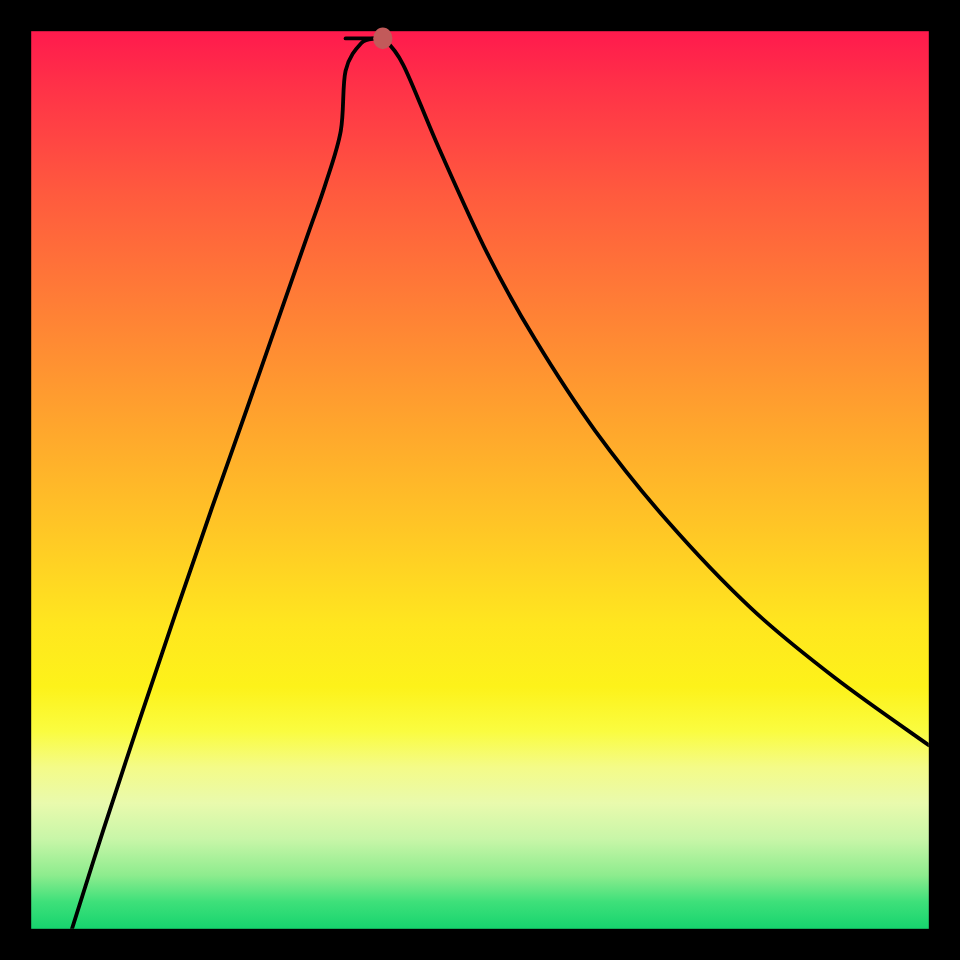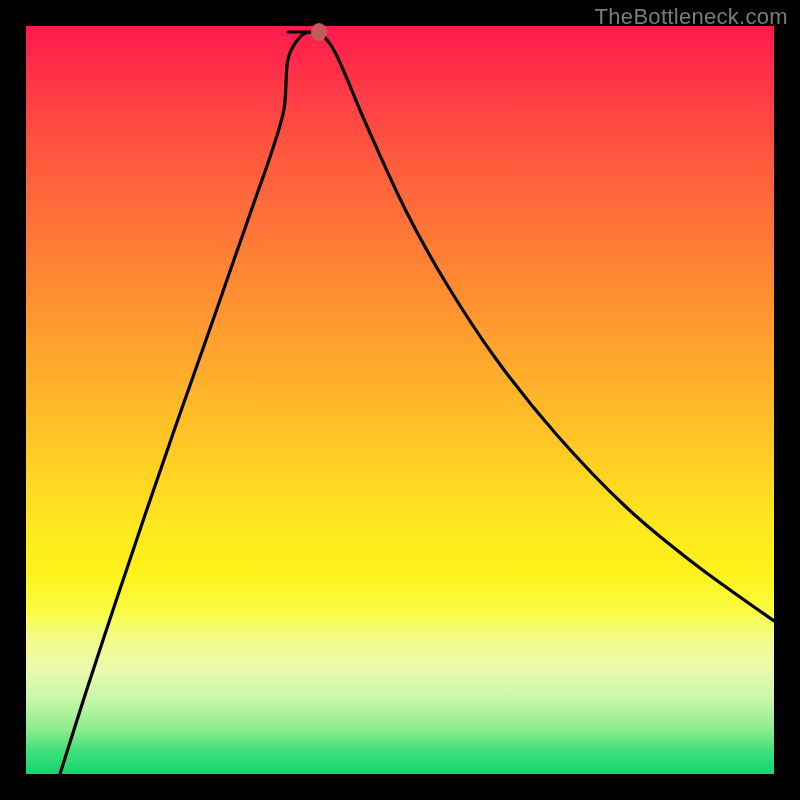--- a/index.html
+++ b/index.html
@@ -66,21 +66,20 @@
     height: 18px;
     border-radius: 50%;
     background: #c25a5a;
     transform: translate(-50%, -50%);
   }
 </style>
 </head>
 <body>
 
 <div class="frame">
-  <div class="watermark">TheBottleneck.com</div>
 
   <div class="plot">
     <svg class="curve" width="748" height="748" viewBox="0 0 748 748">
       <path id="curve-path" d="M 34 748 C 38.333333333333336 734.3333333333334, 50.666666666666664 694.8333333333334, 60 666 C 69.33333333333333 637.1666666666666, 80 605, 90 575 C 100 545, 110 515.3333333333334, 120 486 C 130 456.6666666666667, 140 427.6666666666667, 150 399 C 160 370.3333333333333, 170 342.5, 180 314 C 190 285.5, 201.5 252.33333333333334, 210 228 C 218.5 203.66666666666666, 225.16666666666666 184.66666666666666, 231 168 C 236.83333333333334 151.33333333333334, 240.5 142.16666666666666, 245 128 C 249.5 113.83333333333333, 255.16666666666666 98.83333333333333, 258 83 C 260.8333333333333 67.16666666666667, 259.1666666666667 45.166666666666664, 262 33 C 264.8333333333333 20.833333333333336, 270.8333333333333 14.5, 275 10 C 279.1666666666667 5.5, 284 6.666666666666667, 287 6 C 290 5.333333333333333, 289.1666666666667 2.3333333333333335, 293 6 C 296.8333333333333 9.666666666666666, 302.1666666666667 12.666666666666666, 310 28 C 317.8333333333333 43.333333333333336, 328.3333333333333 71.83333333333333, 340 98 C 351.6666666666667 124.16666666666667, 366.6666666666667 158.5, 380 185 C 393.3333333333333 211.5, 405 232.33333333333334, 420 257 C 435 281.6666666666667, 451.6666666666667 307.8333333333333, 470 333 C 488.3333333333333 358.1666666666667, 508.3333333333333 383.3333333333333, 530 408 C 551.6666666666666 432.6666666666667, 576.6666666666666 459.1666666666667, 600 481 C 623.3333333333334 502.8333333333333, 645.3333333333334 520, 670 539 C 694.6666666666666 558, 735 585.6666666666666, 748 595" fill="none" stroke="#000000" stroke-width="3.2" stroke-linecap="round"></path>
       <path id="flat-path" d="M 262 6 L 293 6" fill="none" stroke="#000000" stroke-width="3.2" stroke-linecap="round"></path>
     </svg>
     <div class="marker" id="marker" style="left: 293px; top: 6px; background: rgb(194, 90, 90);"></div>
   </div>
 </div>
 

